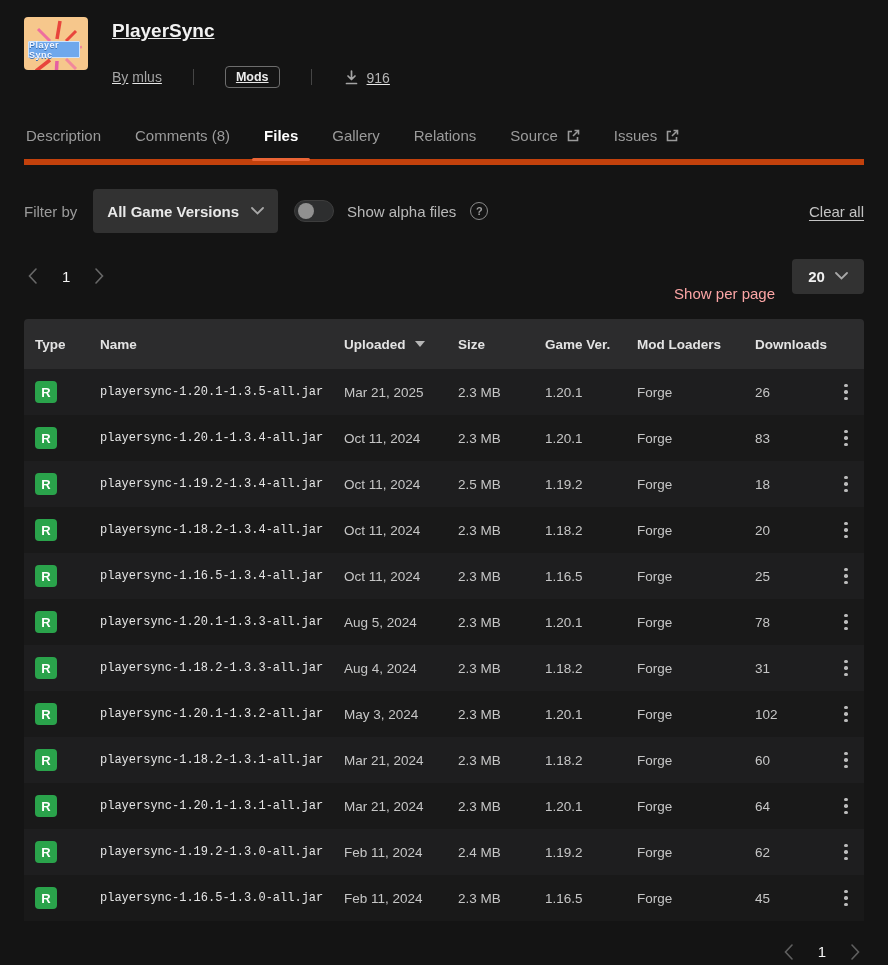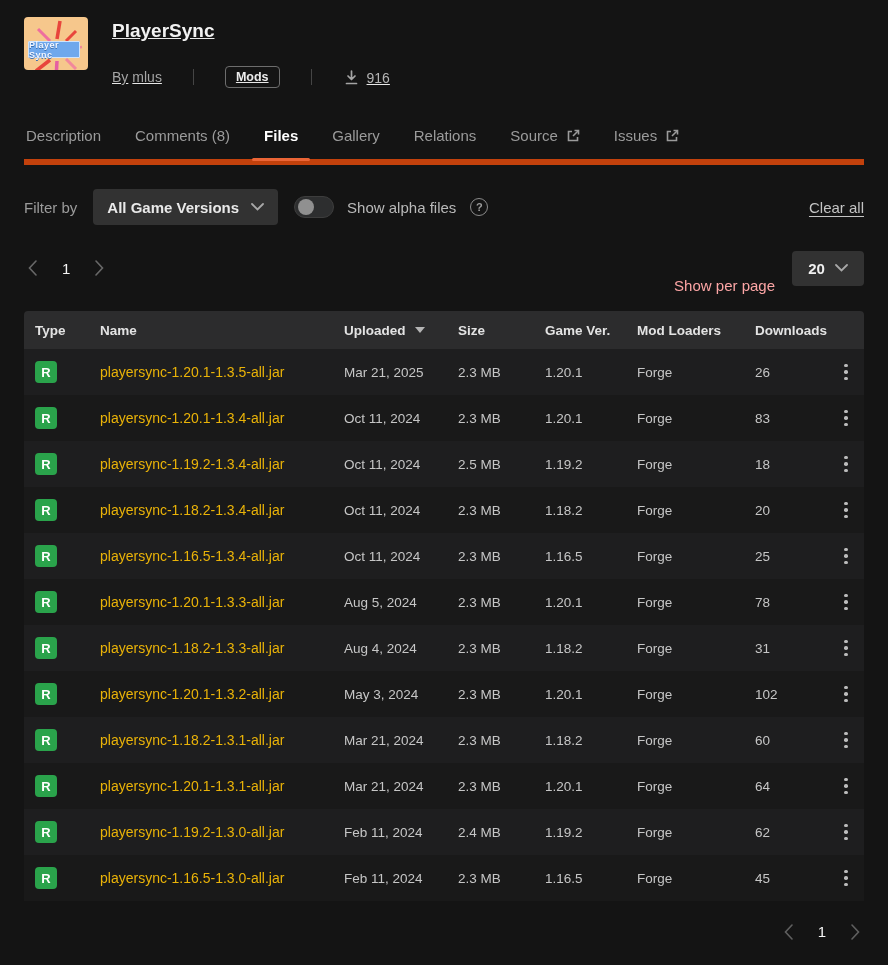--- a/index.html
+++ b/index.html
@@ -53,21 +53,21 @@
   .tab.active::after {
     content:""; position:absolute; left:-10px; right:-10px; bottom:-2px;
     height:3px; background:#eb6536; border-radius:2px;
   }
   .tab .ext-icon { display:block; }
 
   
   .filter-row { display:flex; align-items:center; margin-top:24px; }
   .filter-label { font-size:15px; color:#9b9b9b; margin-right:16px; }
   .dropdown {
-    height:36px; background:#323232; border-radius:4px; padding:0 14px;
+    height:44px; background:#323232; border-radius:4px; padding:0 14px;
     display:flex; align-items:center; gap:12px; font-size:15px; font-weight:600;
     color:#e9e9e9; cursor:pointer; margin-right:16px;
   }
   .dropdown svg { display:block; }
   .toggle {
     width:40px; height:22px; border-radius:11px; background:#2d2e2f;
     border:1px solid #3d3d3d; position:relative; cursor:pointer; margin-right:13px;
   }
   .toggle .knob {
     position:absolute; left:3px; top:2px; width:16px; height:16px;
@@ -95,21 +95,21 @@
   .perpage-dd {
     height:35px; min-width:72px; background:#323232; border-radius:4px;
     display:flex; align-items:center; justify-content:center; gap:10px;
     font-size:15px; font-weight:600; color:#f0f0f0; cursor:pointer; padding:0 12px;
   }
 
   
   .ftable { margin-top:25px; }
   .thead {
     display:grid; grid-template-columns:76px 244px 114px 87px 92px 118px 85px 1fr;
-    align-items:center; height:38px; background:#2c2c2d;
+    align-items:center; height:50px; background:#2c2c2d;
     border-radius:4px 4px 0 0;
     font-size:13.5px; font-weight:700; color:#e3e3e3;
   }
   .thead .hcell { display:flex; align-items:center; gap:9px; }
   .thead .hcell:first-child { padding-left:11px; }
   .sort-tri {
     width:0; height:0; border-left:5px solid transparent;
     border-right:5px solid transparent; border-top:6px solid #b5b5b5;
     display:inline-block;
   }
@@ -119,21 +119,21 @@
     cursor:pointer;
   }
   .trow:nth-child(odd) { background:#1e1e1f; }
   .trow:nth-child(even) { background:#191919; }
   .cell.type { padding-left:11px; }
   .rbadge {
     width:22px; height:22px; border-radius:4px; background:#2aa34b;
     color:#ffffff; font-size:13px; font-weight:700;
     display:flex; align-items:center; justify-content:center;
   }
-  .cell.name { font-size:14px; color:#eab308; }
+  .cell.name { font-size:12px; color:#e5e5e5;font-family:Liberation Mono, monospace; }
   .kebab-cell { display:flex; justify-content:flex-end; padding-right:16px; }
   .kebab { display:flex; flex-direction:column; gap:3px; padding:4px; cursor:pointer; }
   .kebab i { width:3.5px; height:3.5px; border-radius:50%; background:#bdbdbd; display:block; }
 
   .bottom-pager-row { display:flex; justify-content:flex-end; margin-top:22px; padding-right:4px; }
 </style>
 </head>
 <body>
 
 <div class="page">

